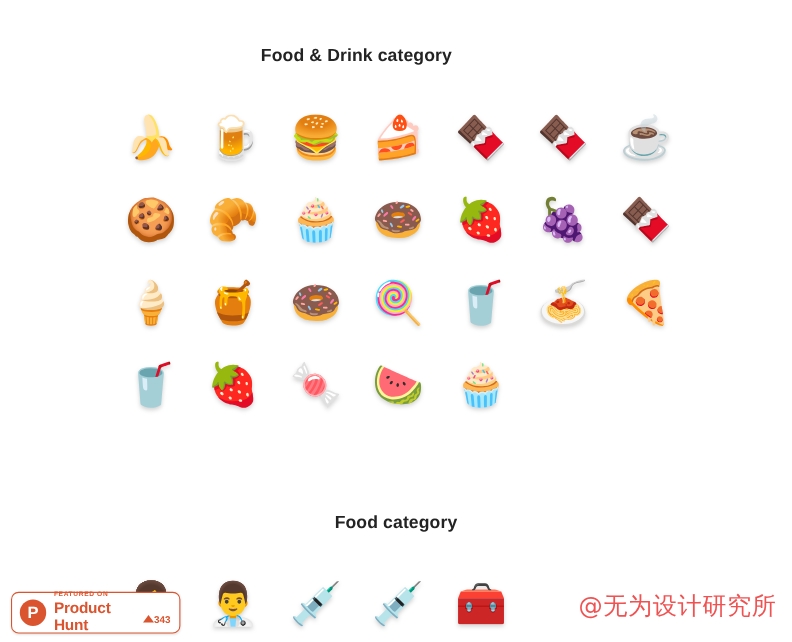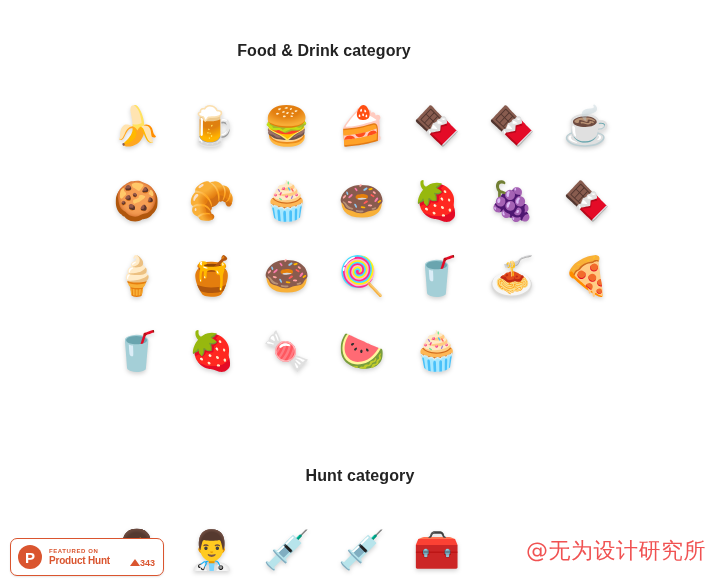--- a/index.html
+++ b/index.html
@@ -57,21 +57,21 @@
     font-size:15px; font-weight:bold;
     display:flex; align-items:center; justify-content:center;
     flex:0 0 auto;
   }
   .ph-text{ margin-left:7px; display:flex; flex-direction:column; justify-content:center; flex:1 1 auto; }
   .ph-featured{
     font-size:6px; font-weight:bold; color:#da552f;
     letter-spacing:0.6px; text-transform:uppercase; line-height:1.1;
   }
   .ph-name{
-    font-size:10px; font-weight:bold; color:#da552f;
+    font-size:14px; font-weight:bold; color:#da552f;
     line-height:1.15; letter-spacing:-0.2px;
   }
   .ph-votes{
     display:flex; flex-direction:row; align-items:center; justify-content:center;
     flex:0 0 auto; margin-left:4px;margin-top:12px;
   }
   .ph-arrow{
     width:0;height:0;
     border-left:5px solid transparent;
     border-right:5px solid transparent;
@@ -182,21 +182,21 @@
         </div>
         <div class="cell" title="watermelon slice">
           <span class="emoji">🍉</span>
         </div>
         <div class="cell" title="red cupcake wrapper">
           <span class="emoji">🧁</span>
         </div>
       </div>
     </div>
 
-  <h2 class="section-title" id="medic-title">Hunt category</h2>
+  <h2 class="section-title" id="medic-title">Food category</h2>
 
   <div class="grid" id="medic-grid">
       <div class="row">
         <div class="cell" title="nurse">
           <span class="emoji">👩‍⚕️</span>
         </div>
         <div class="cell" title="doctor">
           <span class="emoji">👨‍⚕️</span>
         </div>
         <div class="cell" title="syringe">

